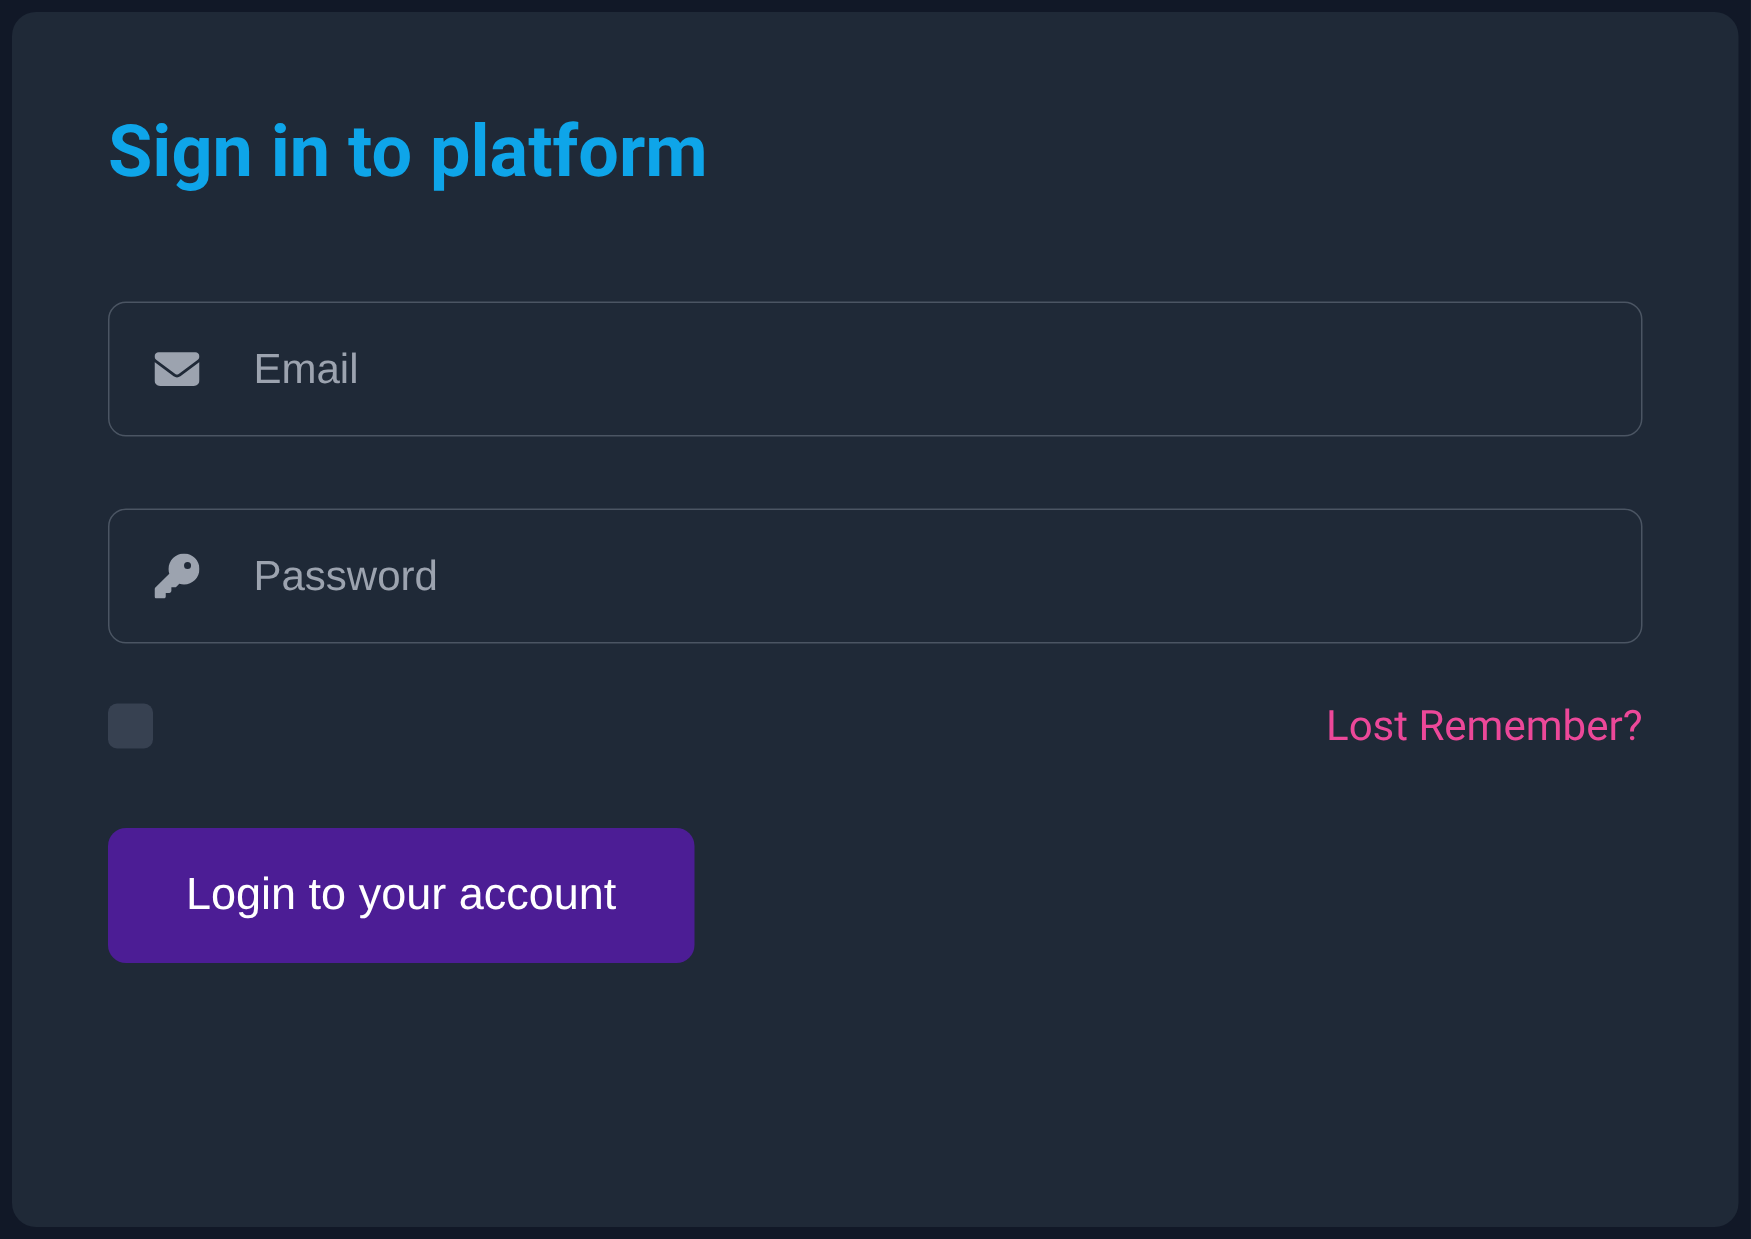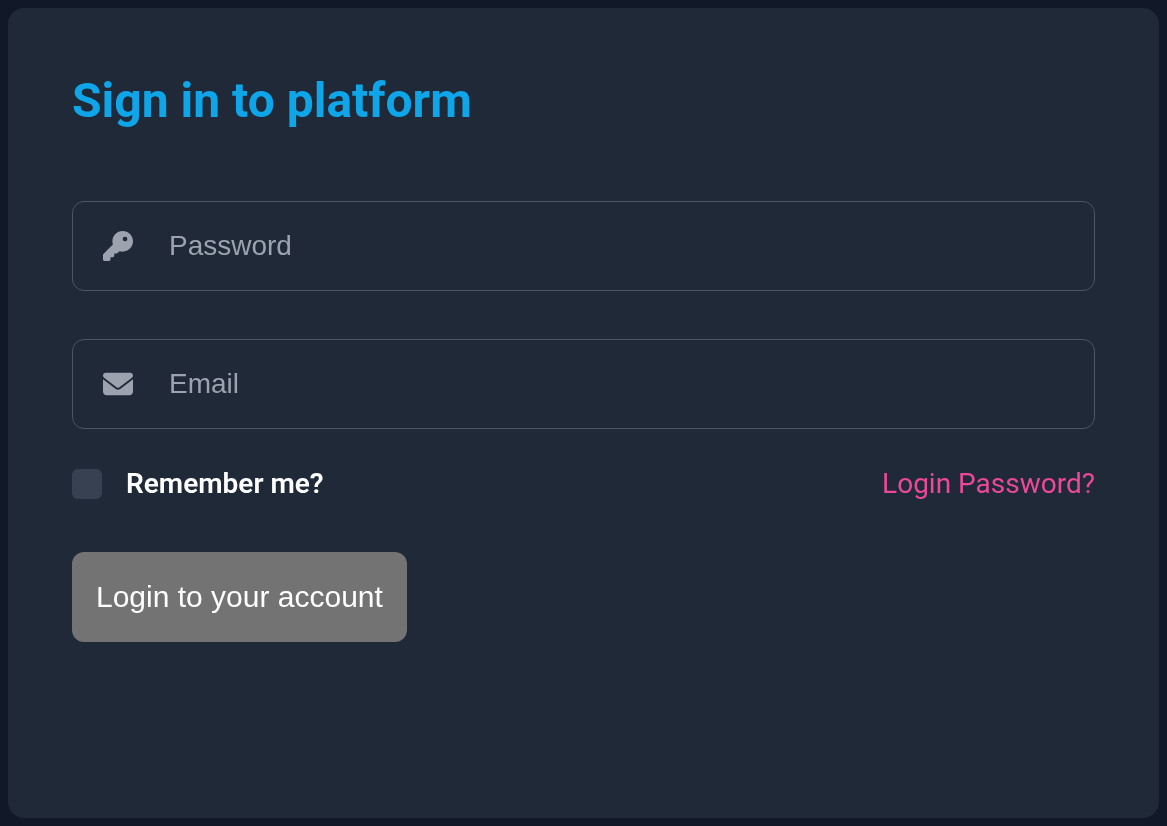--- a/index.html
+++ b/index.html
@@ -80,27 +80,27 @@
       font-size: 28px;
       font-weight: 600;
     }
     .lost-link {
       color: #ec4899;
       font-size: 28px;
       text-decoration: none;
       cursor: pointer;
     }
     .login-button {
-      background-color: #737373;
+      background-color: #4c1d95;
       color: #ffffff;
       font-size: 30px;
       font-weight: 500;
       border: none;
       border-radius: 12px;
-      padding: 28px 24px;
+      padding: 28px 52px;
       cursor: pointer;
       margin-bottom: 52px;
     }
     .footer-text {
       font-size: 28px;
       color: #9ca3af;
     }
     .create-link {
       color: #ec4899;
       text-decoration: none;
@@ -108,35 +108,34 @@
     }
   </style>
 </head>
 <body>
 
 <div class="card">
   <h1 class="title">Sign in to platform</h1>
 
   <div class="input-group">
     <svg class="input-icon" viewBox="0 0 512 512">
+        <path d="M48 64C21.5 64 0 85.5 0 112c0 15.1 7.1 29.3 19.2 38.4L236.8 313.6c11.4 8.5 27 8.5 38.4 0L492.8 150.4c12.1-9.1 19.2-23.3 19.2-38.4c0-26.5-21.5-48-48-48H48zM0 176V384c0 35.3 28.7 64 64 64H448c35.3 0 64-28.7 64-64V176L294.4 339.2c-22.8 17.1-54 17.1-76.8 0L0 176z"></path>
+      </svg>
+    <input type="text" class="text-input" placeholder="Email" style="">
+  </div>
+
+  <div class="input-group">
+    <svg class="input-icon" viewBox="0 0 512 512">
         <path d="M336 352c97.2 0 176-78.8 176-176S433.2 0 336 0S160 78.8 160 176c0 18.7 2.9 36.8 8.3 53.7L7 391c-4.5 4.5-7 10.6-7 17v80c0 13.3 10.7 24 24 24h80c13.3 0 24-10.7 24-24V448h40c13.3 0 24-10.7 24-24V384h40c6.4 0 12.5-2.5 17-7l33.3-33.3c16.9 5.4 35 8.3 53.7 8.3zM376 96a40 40 0 1 1 0 80 40 40 0 1 1 0-80z"></path>
       </svg>
     <input type="password" class="text-input" placeholder="Password" style="">
   </div>
 
-  <div class="input-group">
-    <svg class="input-icon" viewBox="0 0 512 512">
-        <path d="M48 64C21.5 64 0 85.5 0 112c0 15.1 7.1 29.3 19.2 38.4L236.8 313.6c11.4 8.5 27 8.5 38.4 0L492.8 150.4c12.1-9.1 19.2-23.3 19.2-38.4c0-26.5-21.5-48-48-48H48zM0 176V384c0 35.3 28.7 64 64 64H448c35.3 0 64-28.7 64-64V176L294.4 339.2c-22.8 17.1-54 17.1-76.8 0L0 176z"></path>
-      </svg>
-    <input type="text" class="text-input" placeholder="Email" style="">
-  </div>
-
   <div class="row">
     <div class="remember-wrap">
       <input type="checkbox" class="checkbox" style="">
-      <label class="remember-label">Remember me?</label>
     </div>
-    <a class="lost-link">Login Password?</a>
+    <a class="lost-link">Lost Remember?</a>
   </div>
 
   <button class="login-button">Login to your account</button>
 
 </div>
 
 </body></html>

